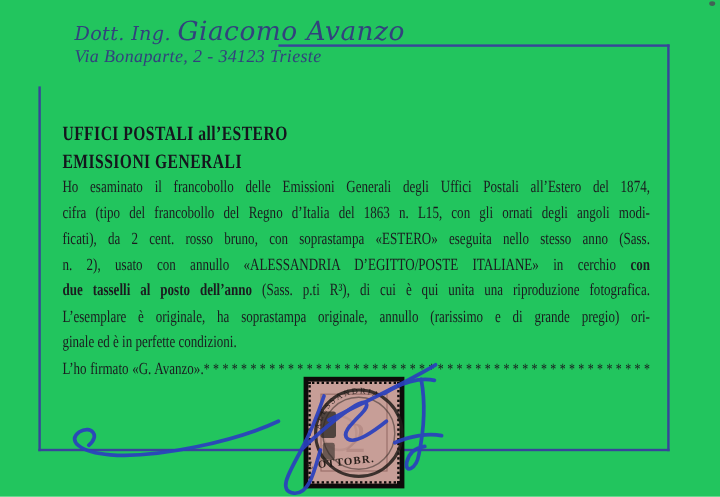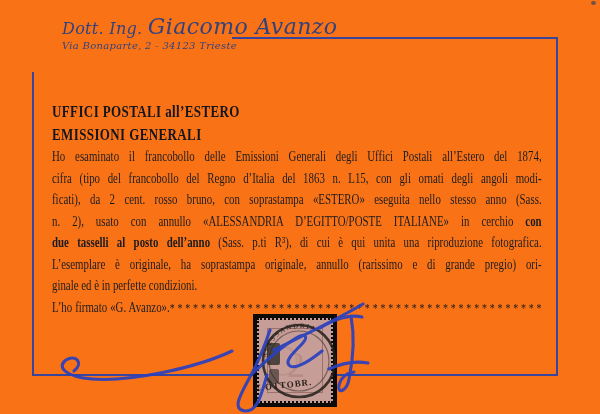--- a/index.html
+++ b/index.html
@@ -1,34 +1,34 @@
 <!DOCTYPE html>
 <html><head>
 <meta charset="utf-8">
 <style>
   html,body{margin:0;padding:0;}
   .page{
     position:relative; width:600px; height:414px;
-    background:#f97316; overflow:hidden;
+    background:#22c55e; overflow:hidden;
     font-family:"Liberation Serif", serif;
   }
   
   .bline-border{position:absolute; background:#38459a;}
   .b-top{left:232px; top:37px; width:326px; height:2px;}
   .b-right{left:556px; top:37px; width:2px; height:339px;}
   .b-bottom{left:32px; top:374px; width:526px; height:2px;}
   .b-left{left:32px; top:72px; width:2px; height:304px;}
   
   .letterhead{
     position:absolute; left:62px; top:14px; color:#32427d;
     font-family:"DejaVu Serif", serif; font-style:italic; white-space:nowrap;
   }
   .lh-line1{font-size:16px; letter-spacing:.3px;}
   .lh-name{font-size:22px; letter-spacing:.4px;}
-  .lh-line2{font-size:10px; margin-top:1px; letter-spacing:.3px;}
+  .lh-line2{font-size:15px; margin-top:1px; letter-spacing:.3px;font-family:Liberation Serif, serif;}
   
   .date{
     position:absolute; left:257px; top:66px; width:280px;
     text-align:right; font-size:15px; color:#22222a; letter-spacing:.3px;
   }
   
   .heading{
     position:absolute; left:52px; top:101px; width:640px;
     transform:scaleX(.765); transform-origin:top left;
     font-weight:bold; font-size:17px; line-height:22.5px;

